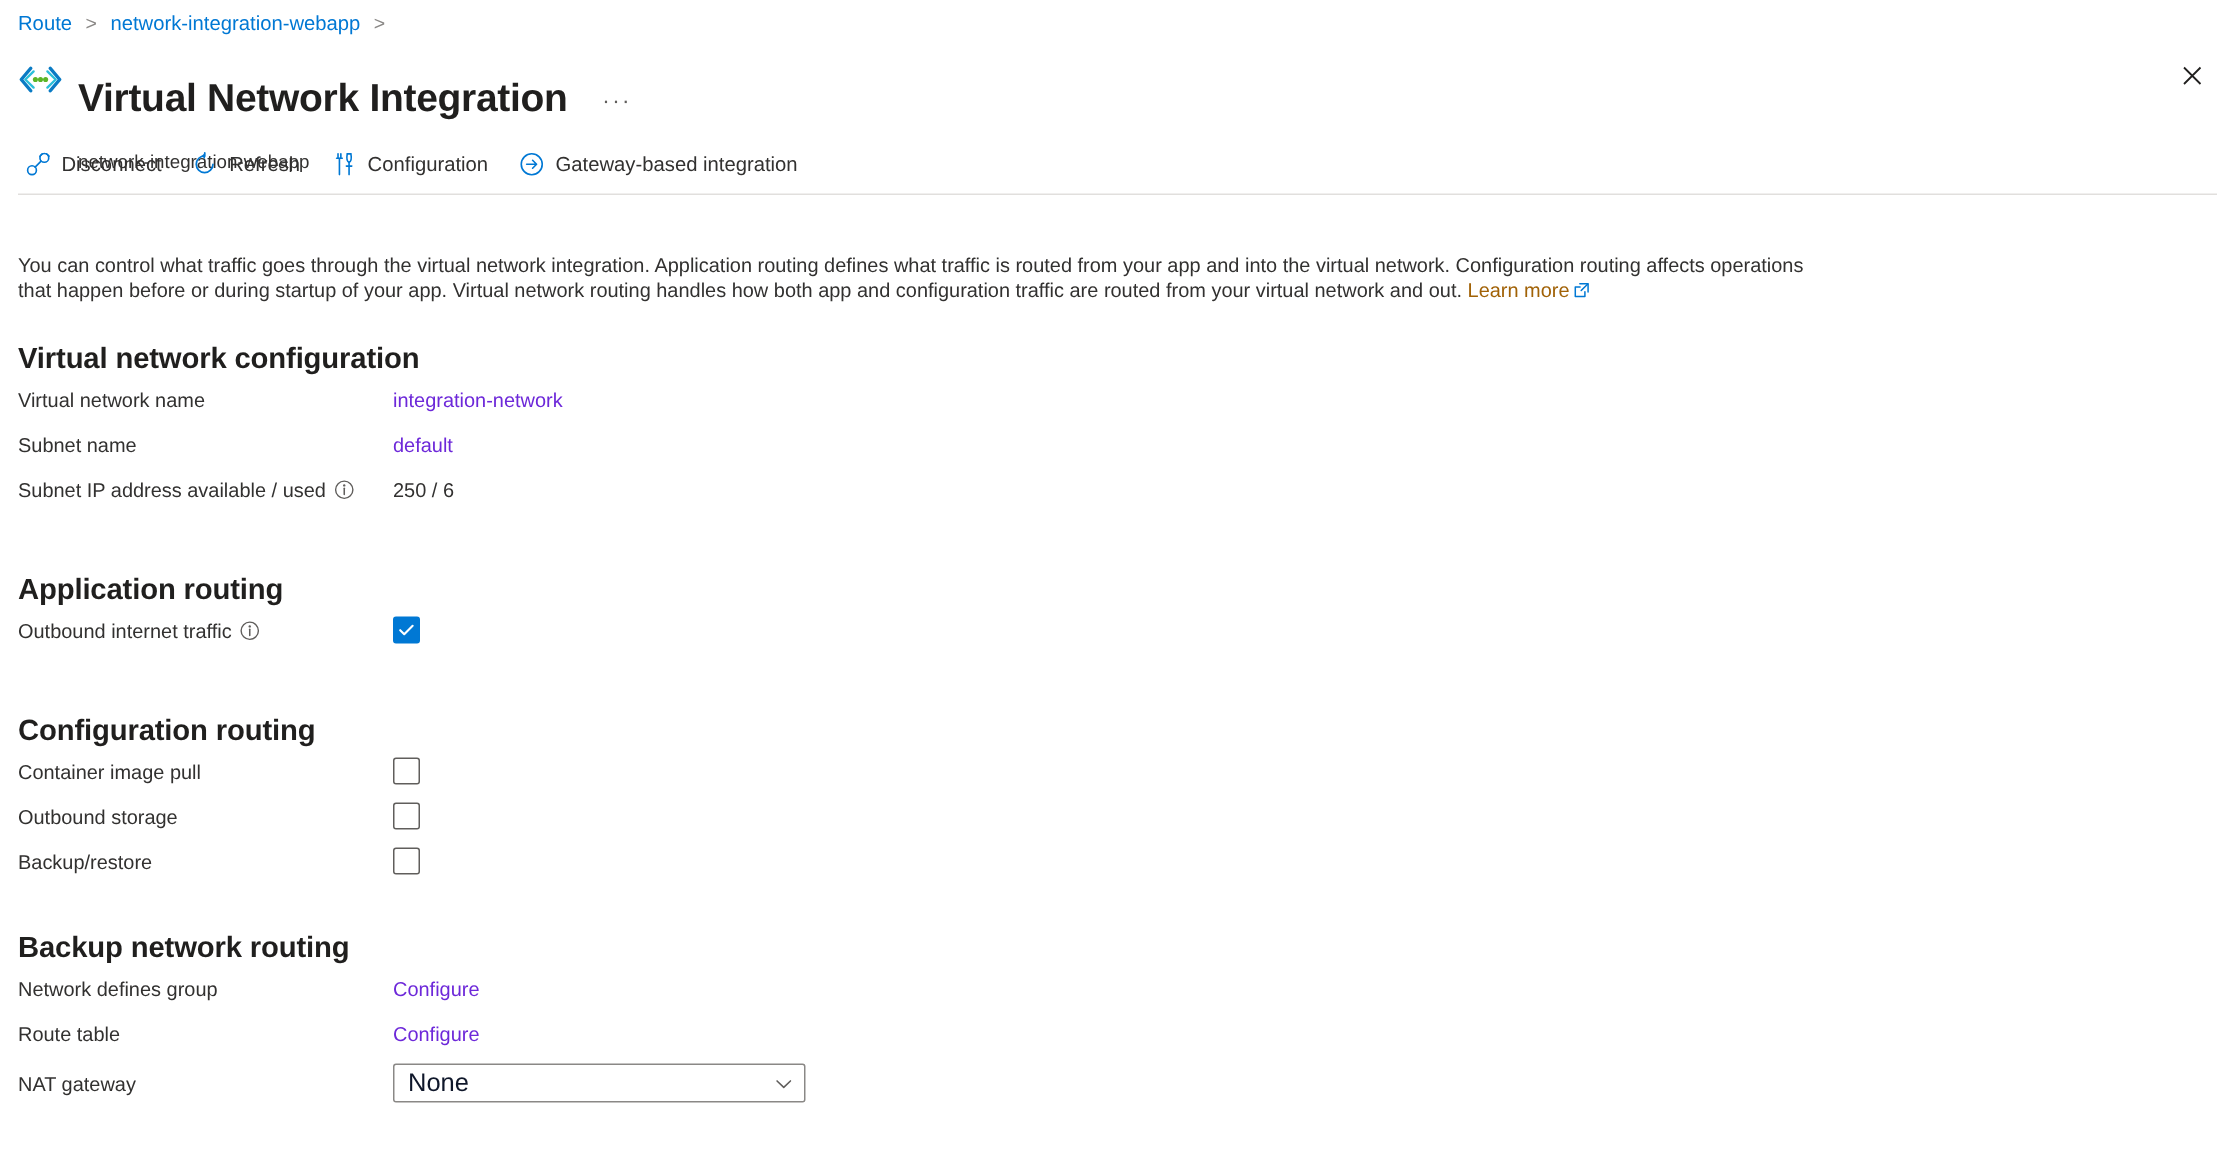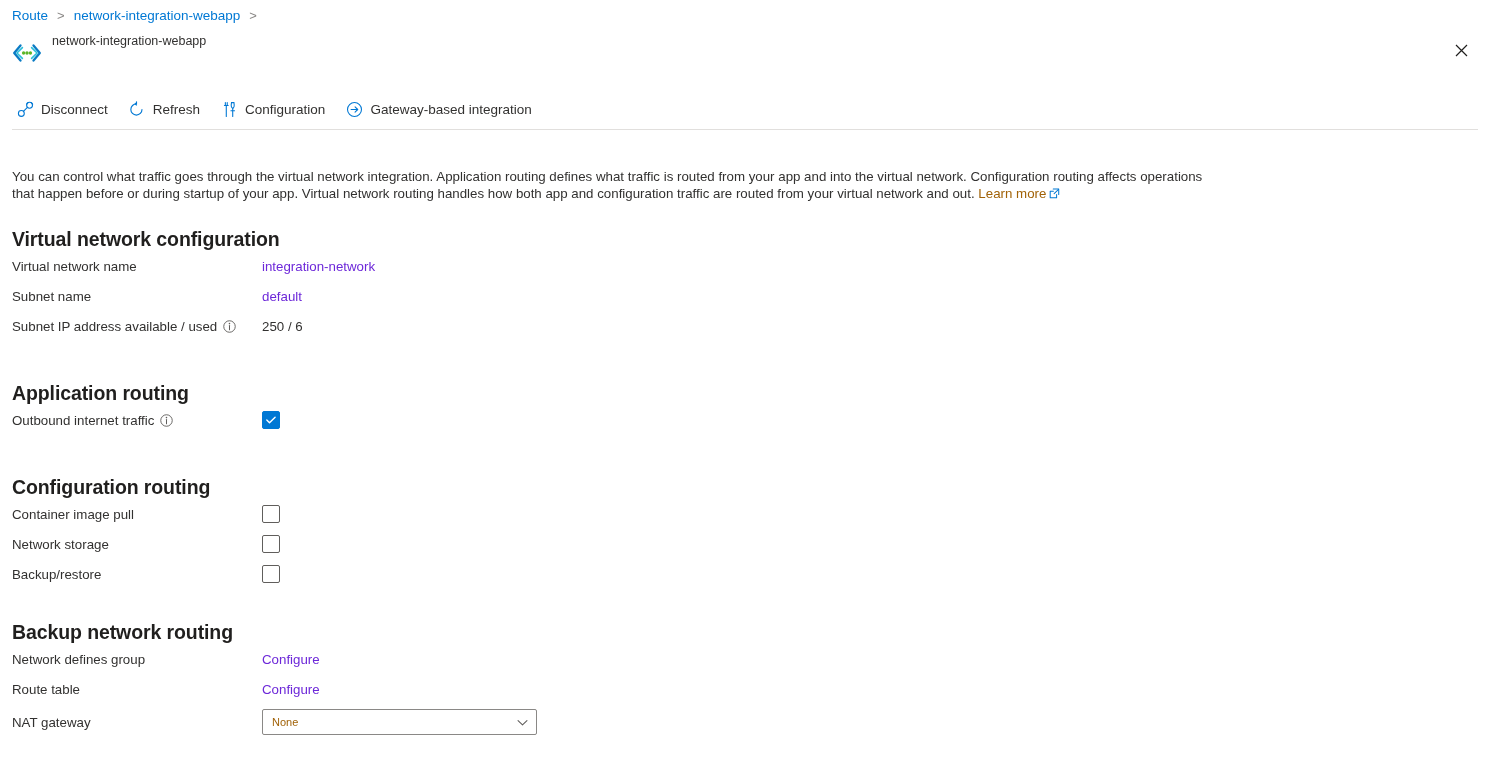--- a/index.html
+++ b/index.html
@@ -236,22 +236,22 @@
     width: 275px;
     height: 26px;
     border: 1px solid #8a8886;
     background: #ffffff;
     border-radius: 2px;
     display: flex;
     align-items: center;
     justify-content: space-between;
     padding: 0 7px 0 9px;
     cursor: pointer;
-    font-size: 11px;
-    color: #a16207;
+    font-size: 17px;
+    color: #0f172a;
   }
   .chevron { color: #605e5c; flex: none; display: flex; }
 </style>
 </head>
 <body>
 
 <div class="page">
 
   <nav class="breadcrumb">
     <span class="crumb-link">Route</span>
@@ -266,20 +266,24 @@
         <path d="M8.5 7.5 L2.2 15 L8.5 22.5" fill="none" stroke="#0a7bc4" stroke-width="2.3" stroke-linecap="round" stroke-linejoin="round"></path>
         <path d="M21.5 7.5 L27.8 15 L21.5 22.5" fill="none" stroke="#0a7bc4" stroke-width="2.3" stroke-linecap="round" stroke-linejoin="round"></path>
         <path d="M10.4 9.6 L4.9 15 L10.4 20.4" fill="none" stroke="#2bbfd9" stroke-width="1.6" stroke-linecap="round" stroke-linejoin="round"></path>
         <path d="M19.6 9.6 L25.1 15 L19.6 20.4" fill="none" stroke="#2bbfd9" stroke-width="1.6" stroke-linecap="round" stroke-linejoin="round"></path>
         <circle cx="11.6" cy="15" r="1.7" fill="#5bb526"></circle>
         <circle cx="15" cy="15" r="1.7" fill="#5bb526"></circle>
         <circle cx="18.4" cy="15" r="1.7" fill="#5bb526"></circle>
       </svg>
     </span>
     <div class="title-texts">
+      <div class="title-main-line">
+        <h1 class="page-title">Virtual Network Integration</h1>
+        <span class="ellipsis-btn">···</span>
+      </div>
       <div class="page-subtitle">network-integration-webapp</div>
     </div>
   </div>
 
   <div class="close-btn">
     <svg width="13" height="13" viewBox="0 0 13 13">
       <path d="M1 1 L12 12 M12 1 L1 12" stroke="#201f1e" stroke-width="1.2" fill="none"></path>
     </svg>
   </div>
 
@@ -397,21 +401,21 @@
   <h2 class="section-heading" style="top:460px">Configuration routing</h2>
 
   <div class="row" style="top:504px">
     <span class="row-label">Container image pull</span>
     <span class="checkbox">
       
     </span>
   </div>
 
   <div class="row" style="top:534px">
-    <span class="row-label">Network storage</span>
+    <span class="row-label">Outbound storage</span>
     <span class="checkbox">
       
     </span>
   </div>
 
   <div class="row" style="top:564px">
     <span class="row-label">Backup/restore</span>
     <span class="checkbox">
       
     </span>

